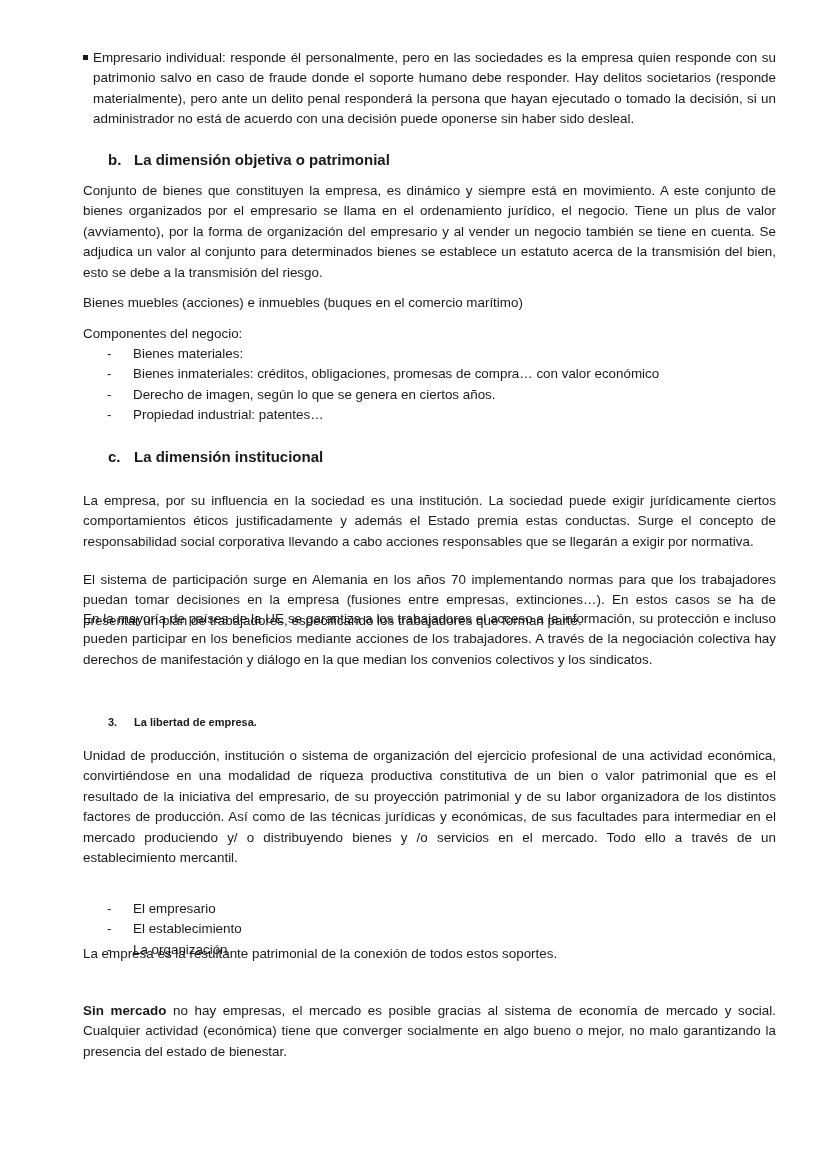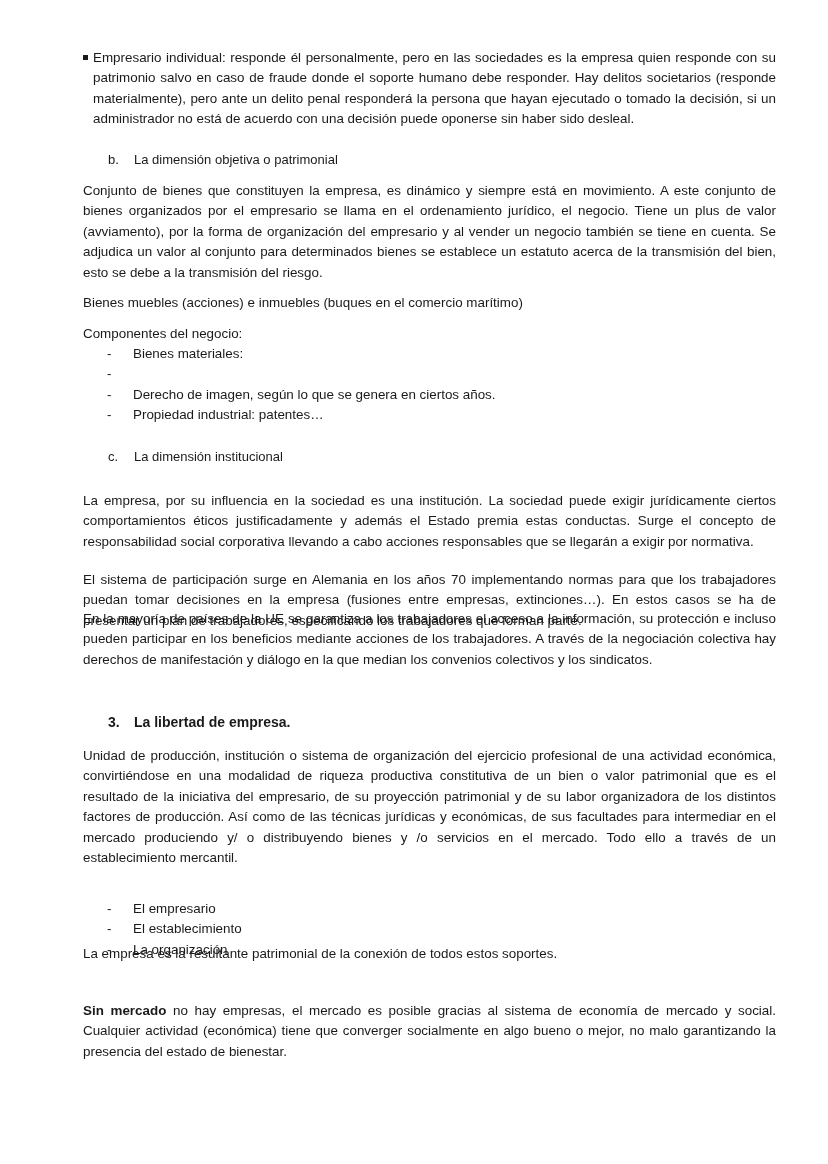--- a/index.html
+++ b/index.html
@@ -11,23 +11,23 @@
     line-height: 20.4px;
   }
   .page { position: absolute; left: 0; top: 0; width: 828px; height: 828px; }
   .block { position: absolute; left: 83px; width: 693px; margin: 0; }
   .just { text-align: justify; text-align-last: left; }
   .bullet-para { left: 83px; width: 693px; }
   .bullet-para .marker {
     position: absolute; left: 0; top: 7px; width: 5px; height: 5px; background: #1a1a1a;
   }
   .bullet-para .text { display: block; margin-left: 10px; }
-  .sub-heading { font-weight: normal; font-size: 13px; }
+  .sub-heading { font-weight: bold; font-size: 15px; }
   .sub-heading .letter { display: inline-block; width: 26px; }
-  .main-heading { font-weight: bold; font-size: 14px; }
+  .main-heading { font-weight: bold; font-size: 11px; }
   .main-heading .num { display: inline-block; width: 26px; }
   ul.dash { list-style: none; padding: 0; margin: 0; }
   ul.dash li { position: relative; padding-left: 50px; height: 20.4px; }
   ul.dash li .dash-mark { position: absolute; left: 24px; top: 0; }
   b { font-weight: bold; margin-top: 32px; }
 </style>
 </head>
 <body>
 
 <div class="page">
@@ -42,21 +42,21 @@
   </div>
 
   <p class="block just" style="top:181px;">Conjunto de bienes que constituyen la empresa, es dinámico y siempre está en movimiento. A este conjunto de bienes organizados por el empresario se llama en el ordenamiento jurídico, el negocio. Tiene un plus de valor (avviamento), por la forma de organización del empresario y al vender un negocio también se tiene en cuenta. Se adjudica un valor al conjunto para determinados bienes se establece un estatuto acerca de la transmisión del bien, esto se debe a la transmisión del riesgo.</p>
 
   <p class="block" style="top:293px;">Bienes muebles (acciones) e inmuebles (buques en el comercio marítimo)</p>
 
   <p class="block" style="top:324px;">Componentes del negocio:</p>
 
   <ul class="block dash" style="top:344px;">
     <li><span class="dash-mark">-</span><span>Bienes materiales:</span></li>
-    <li><span class="dash-mark">-</span></li>
+    <li><span class="dash-mark">-</span><span>Bienes inmateriales: créditos, obligaciones, promesas de compra… con valor económico</span></li>
     <li><span class="dash-mark">-</span><span>Derecho de imagen, según lo que se genera en ciertos años.</span></li>
     <li><span class="dash-mark">-</span><span>Propiedad industrial: patentes…</span></li>
   </ul>
 
   <div class="block sub-heading" style="top:447px; left:108px;">
     <span class="letter">c.</span><span>La dimensión institucional</span>
   </div>
 
   <p class="block just" style="top:491px;">La empresa, por su influencia en la sociedad es una institución. La sociedad puede exigir jurídicamente ciertos comportamientos éticos justificadamente y además el Estado premia estas conductas. Surge el concepto de responsabilidad social corporativa llevando a cabo acciones responsables que se llegarán a exigir por normativa.</p>
 

